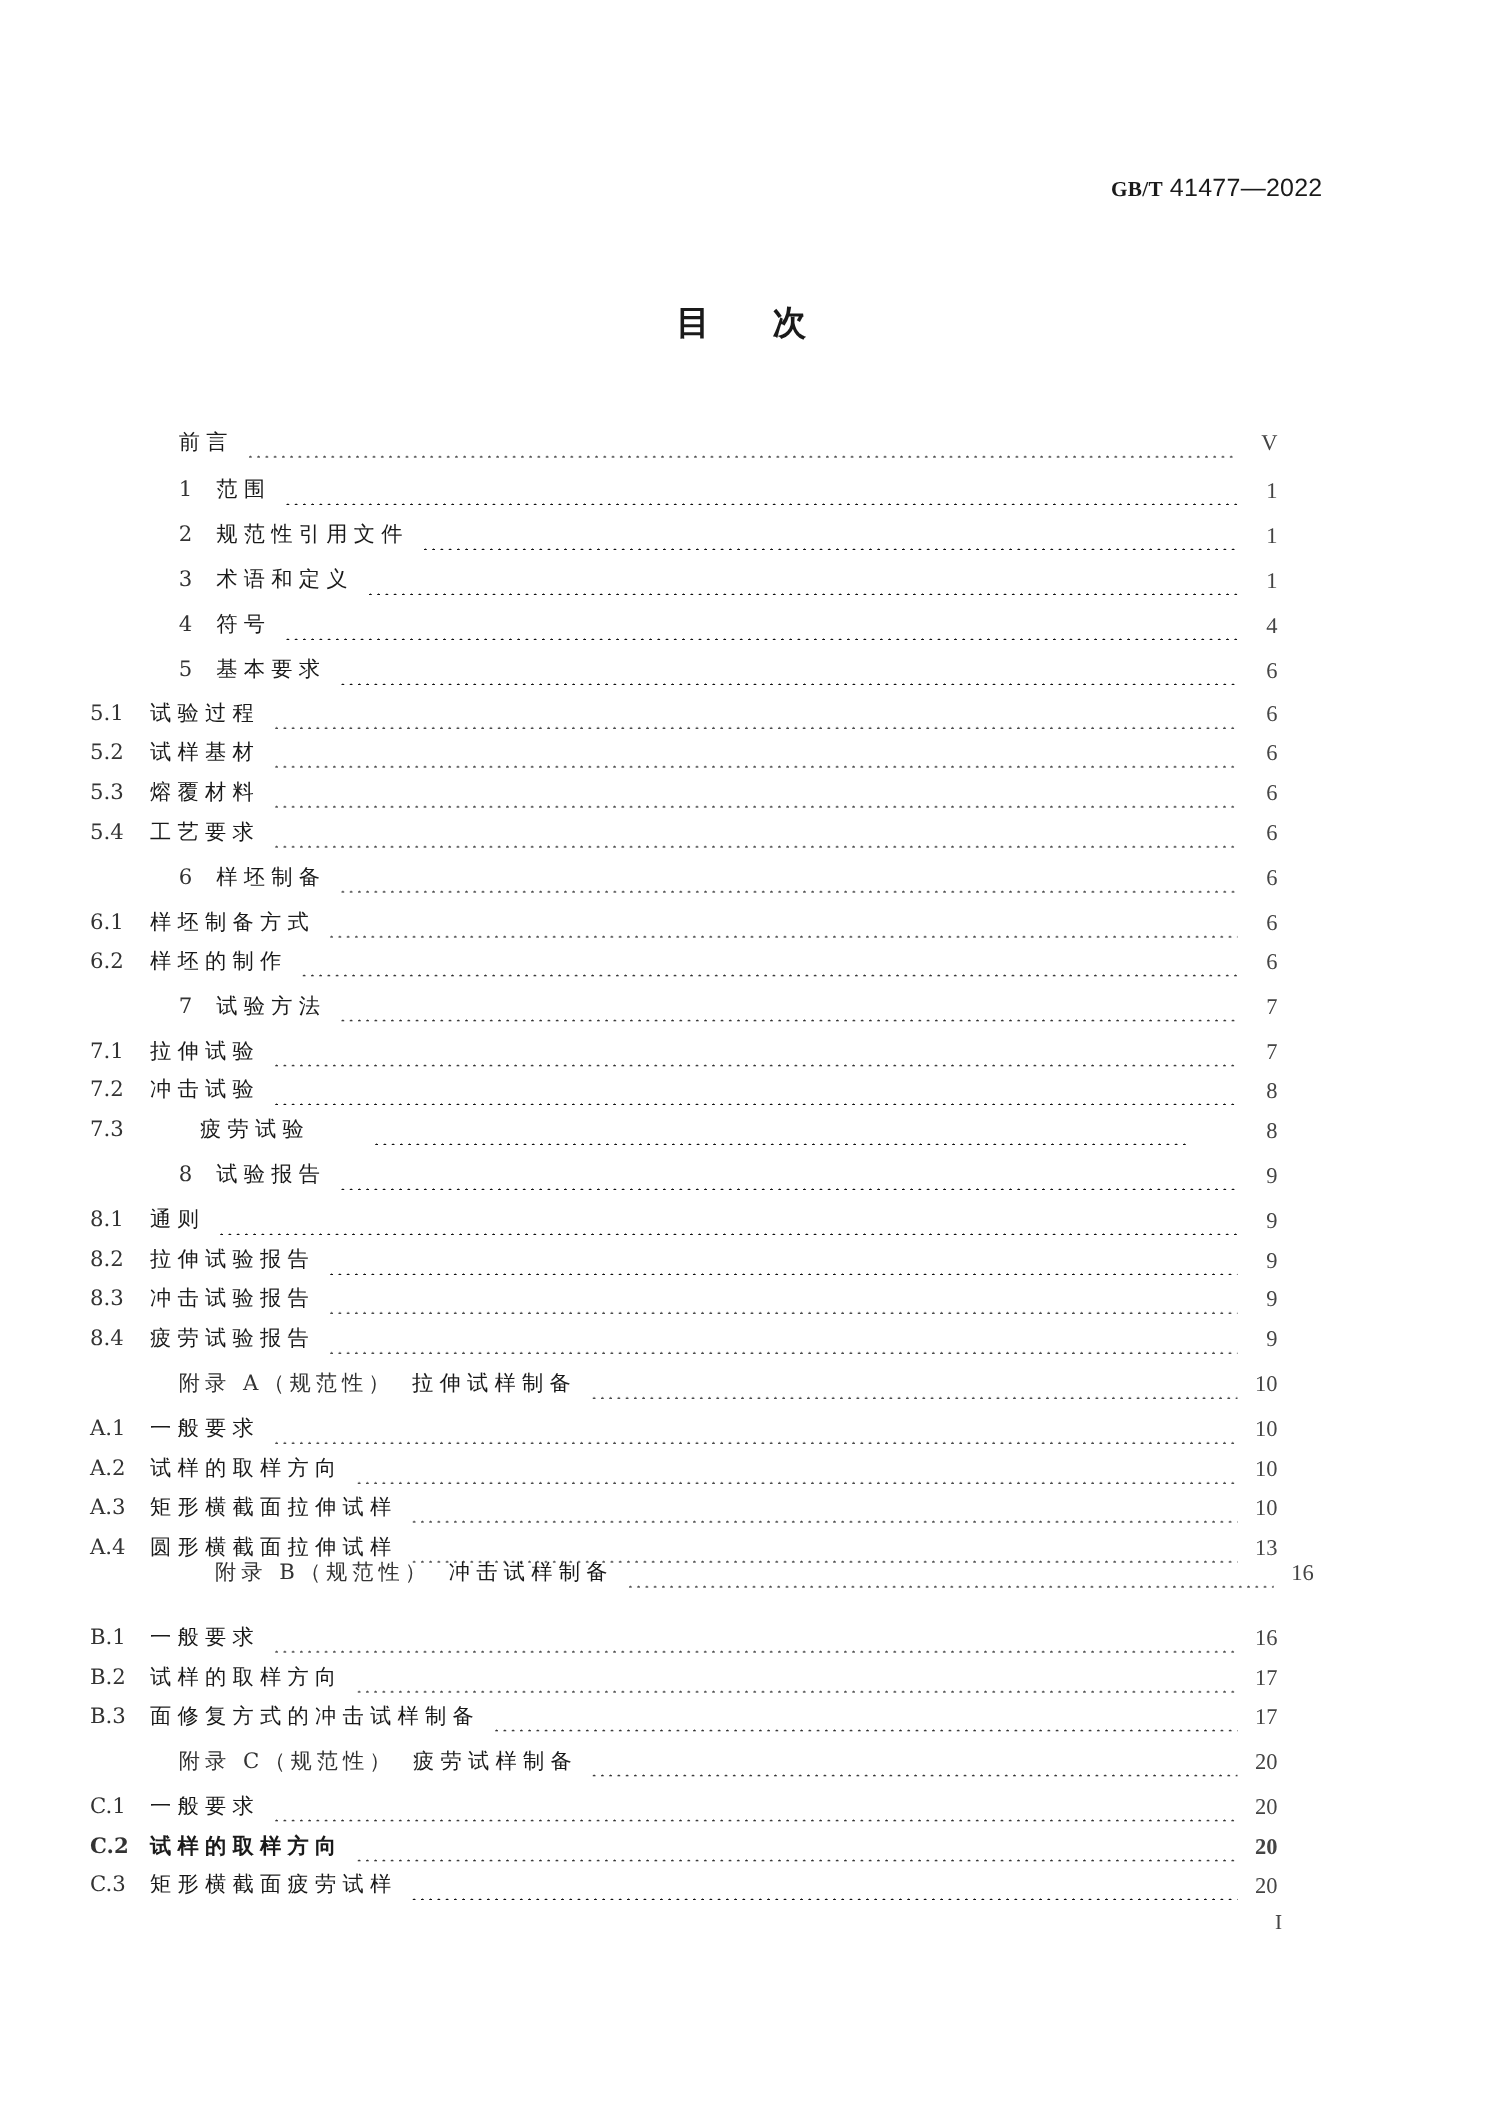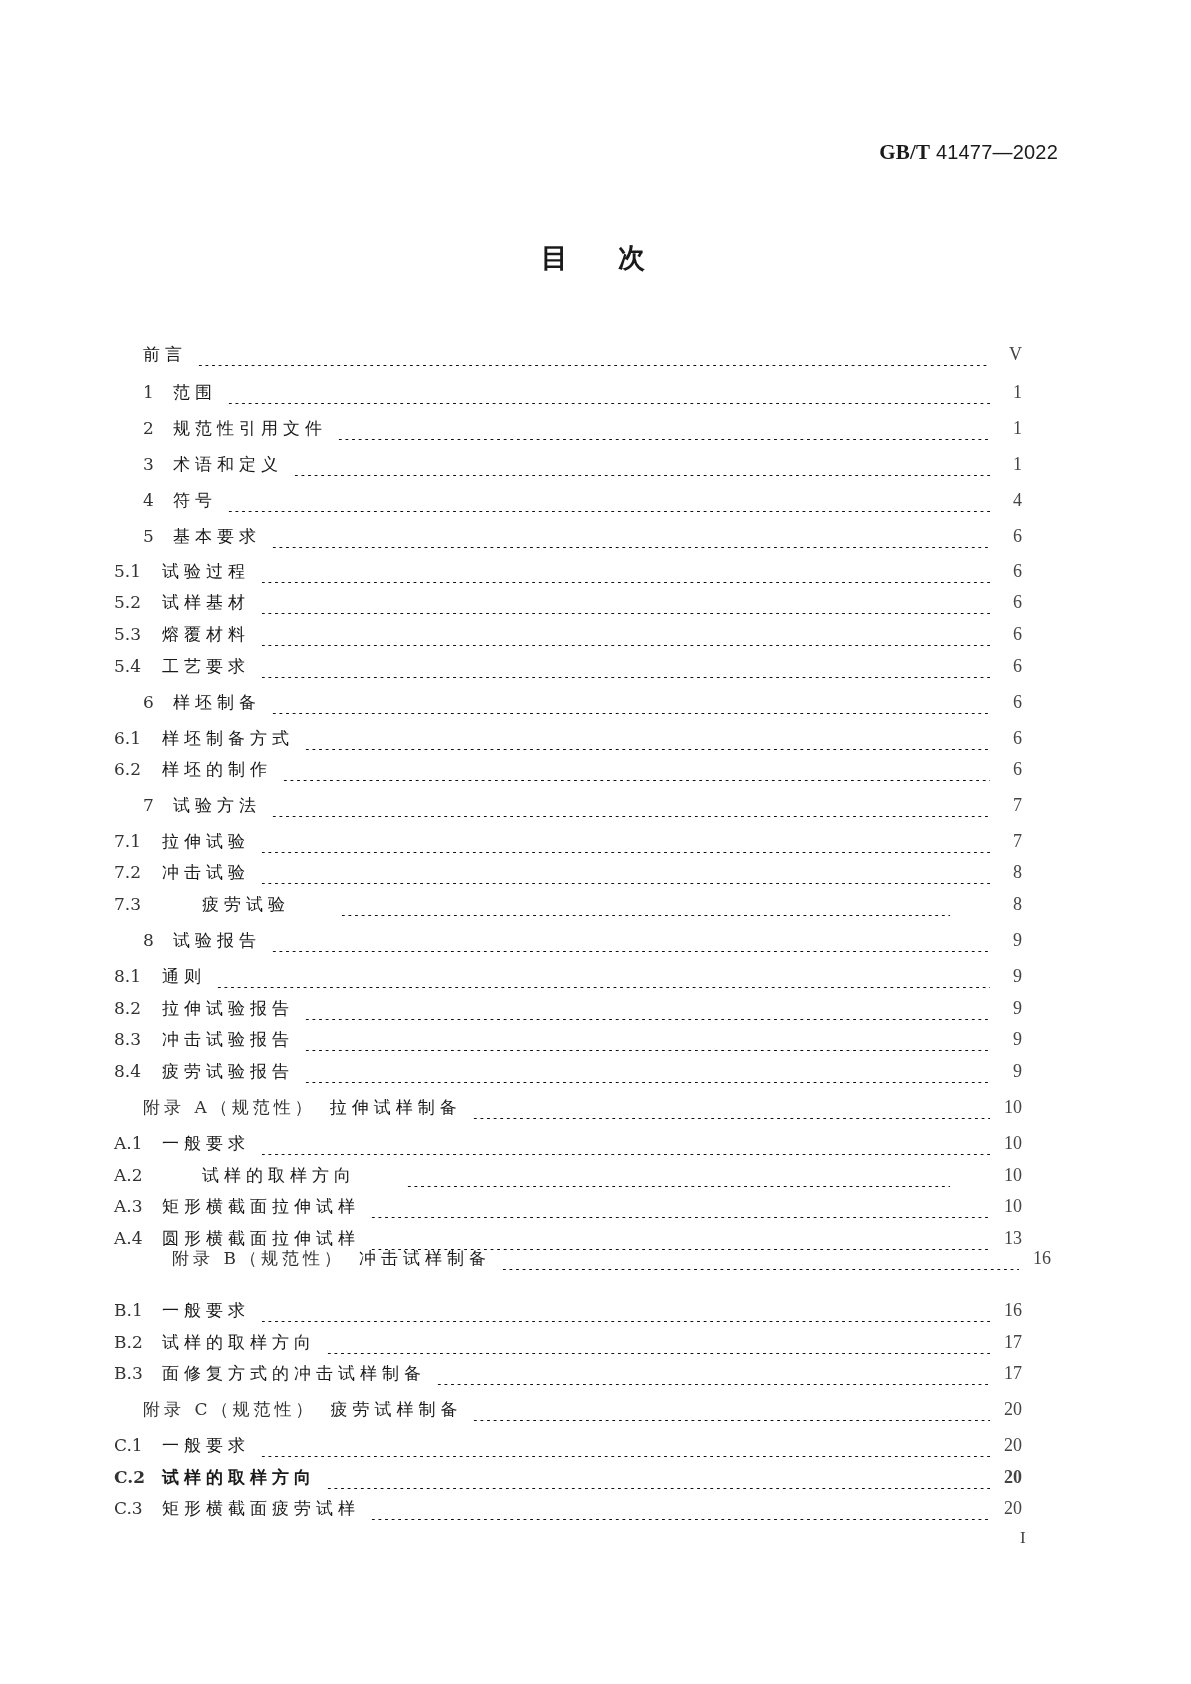--- a/index.html
+++ b/index.html
@@ -1,34 +1,34 @@
 <!DOCTYPE html>
 <html><head>
 <meta charset="utf-8">
 <style>
   html, body { margin: 0; padding: 0; background: #ffffff; }
   body { width: 1191px; height: 1684px; position: relative; overflow: hidden;
          font-family: "DejaVu Serif", "Liberation Serif", serif; color: #1a1a1a; }
   .std-code { position: absolute; right: 133px; top: 140px; font-size: 17px; letter-spacing: 0.2px; }
-  .std-code .prefix { font-family: "Liberation Serif", serif; font-weight: bold; font-size: 21px; }
+  .std-code .prefix { font-family: "Liberation Serif", serif; font-weight: bold; font-size: 17px; }
   .std-code .num { font-family: "Liberation Sans", sans-serif; font-size: 20px; }
   .title { position: absolute; top: 240px; left: 0; width: 1191px; text-align: center;
            font-family: "DejaVu Sans", sans-serif; font-size: 27px; font-weight: bold; letter-spacing: 50px;
            padding-left: 45px; box-sizing: border-box; }
   .toc { position: absolute; left: 0; top: 0; width: 1191px; }
   .row { position: absolute; left: 0; width: 1155px; height: 24px; display: flex; align-items: flex-start;
          font-size: 17px; line-height: 24px; }
   .row .num { display: inline-block; white-space: pre; color: #333; }
   .row .label { white-space: pre; letter-spacing: 5px; }
   .row .leader { flex: 1; height: 24px; margin: 0 6px 0 10px; overflow: hidden;
                  background-image: radial-gradient(circle, #111 1.1px, transparent 1.3px);
                  background-size: 6.6px 24px; background-repeat: repeat-x; background-position: 0 12px; }
   .row .page { width: 26px; text-align: right; color: #444; font-family: "Liberation Serif", serif; font-size: 18px; }
   .row.l1 { padding-left: 143px; padding-right: 133px; box-sizing: border-box; }
-  .row.l2 { padding-left: 114px; padding-right: 133px; box-sizing: border-box; }
+  .row.l2 { padding-left: 72px; padding-right: 133px; box-sizing: border-box; }
   .row.l1 .num { width: 30px; }
   .row.l2 .num { width: 48px; }
   .row.app .num { width: auto; letter-spacing: 4px; }
   .row.app .label { letter-spacing: 5px; }
   .folio { position: absolute; left: 1020px; top: 1528px; font-family: "Liberation Serif", serif; font-size: 17px; color: #444; }
 </style>
 </head>
 <body>
 
 <div class="std-code">
@@ -176,21 +176,21 @@
       <span class="label" style="margin-left: 14px;">拉伸试样制备</span>
       <span class="leader"></span>
       <span class="page">10</span>
     </div>
     <div class="row l2" style="top: 1131px;">
       <span class="num">A.1</span>
       <span class="label">一般要求</span>
       <span class="leader"></span>
       <span class="page">10</span>
     </div>
-    <div class="row l2" style="top: 1163px; gap: 40px;">
+    <div class="row l2" style="top: 1163px;">
       <span class="num">A.2</span>
       <span class="label">试样的取样方向</span>
       <span class="leader"></span>
       <span class="page">10</span>
     </div>
     <div class="row l2" style="top: 1194px;">
       <span class="num">A.3</span>
       <span class="label">矩形横截面拉伸试样</span>
       <span class="leader"></span>
       <span class="page">10</span>

